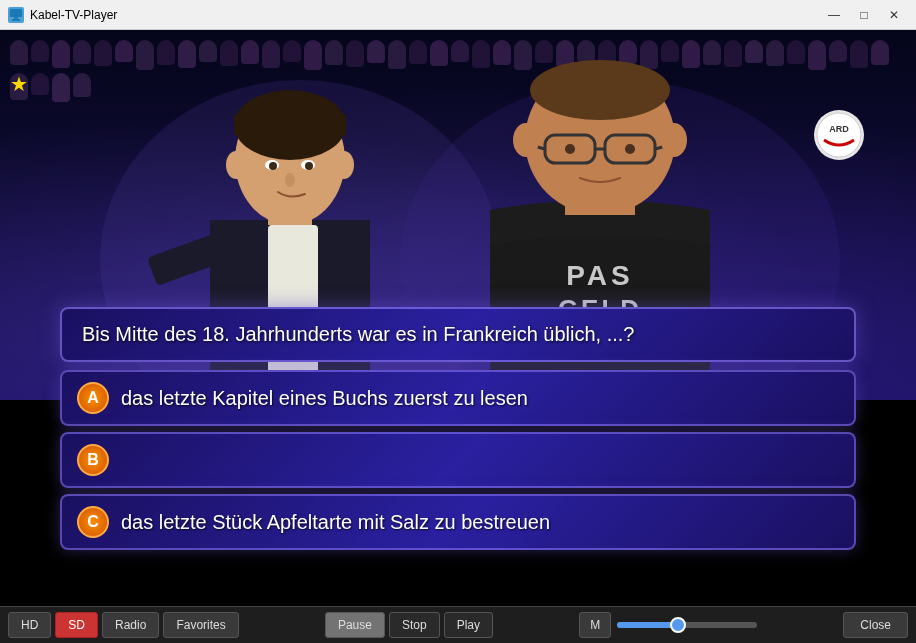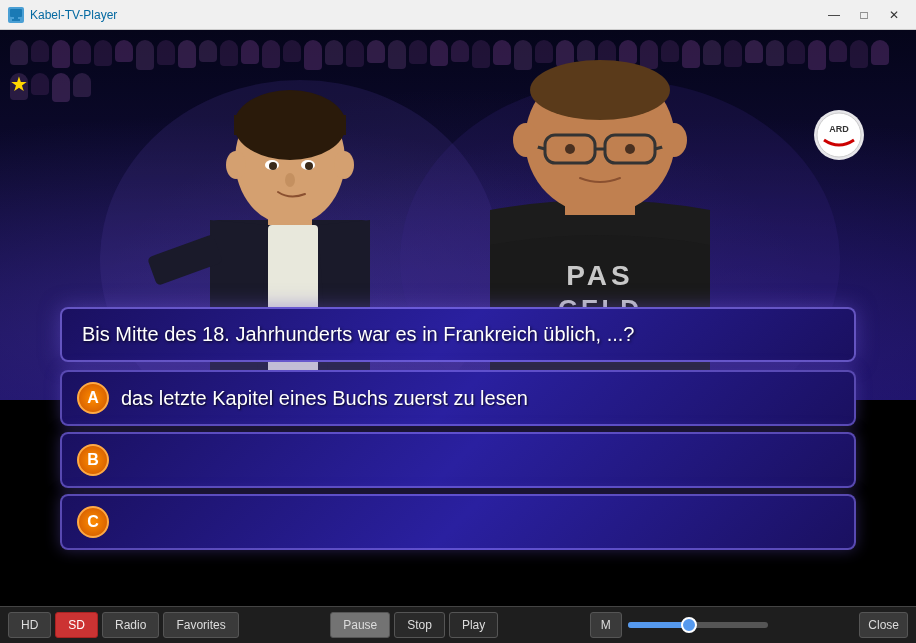--- a/index.html
+++ b/index.html
@@ -33,21 +33,21 @@
       width: 16px;
       height: 16px;
       background: #4a9fd4;
       border-radius: 2px;
       display: flex;
       align-items: center;
       justify-content: center;
     }
     .title-bar-text {
       font-size: 12px;
-      color: #0369a1;
+      color: #000000;
     }
     .title-bar-controls {
       display: flex;
       gap: 2px;
     }
     .title-btn {
       width: 28px;
       height: 22px;
       border: none;
       background: transparent;
@@ -243,21 +243,21 @@
       left: 38%;
       width: 16px;
       height: 16px;
       background: #5599ee;
       border-radius: 50%;
       border: 2px solid white;
     }
 
     .close-btn {
       height: 26px;
-      padding: 0 8px;
+      padding: 0 16px;
       border: 1px solid #555;
       border-radius: 3px;
       background: #3a3a3a;
       color: #ddd;
       font-size: 12px;
       cursor: pointer;
     }
 
     
     .bg-scene {
@@ -438,20 +438,21 @@
     <div class="answer-box">
       <div class="answer-letter answer-letter-b">
         <span>B</span>
       </div>
     </div>
 
     <div class="answer-box">
       <div class="answer-letter answer-letter-c">
         <span>C</span>
       </div>
+      <span class="answer-text">das letzte Stück Apfeltarte mit Salz zu bestreuen</span>
     </div>
   </div>
 
 </div>
 
 <div class="control-bar">
 
   <button class="ctrl-btn">HD</button>
   <button class="ctrl-btn active">SD</button>
   <button class="ctrl-btn">Radio</button>

